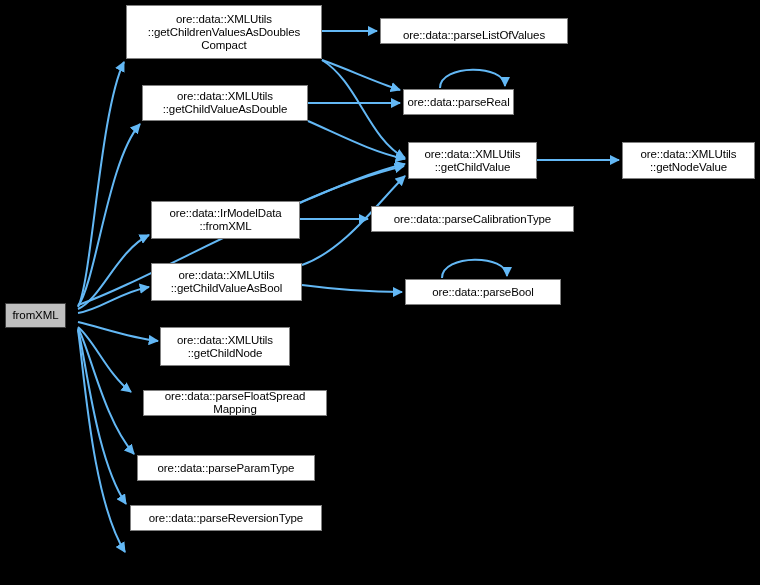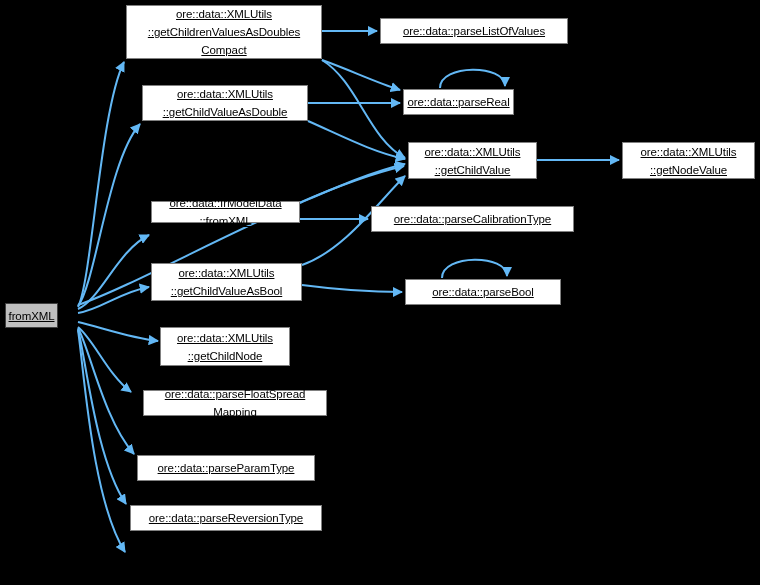--- a/index.html
+++ b/index.html
@@ -23,29 +23,28 @@
     height: 585px;
     pointer-events: none;
   }
   .node {
     position: absolute;
     box-sizing: border-box;
     background: #ffffff;
     border: 1px solid #808080;
     color: #000000;
     font-size: 11.5px;
-    line-height: 18px;
+    line-height: 13px;
     text-align: center;
     display: flex;
     align-items: center;
     justify-content: center;
     padding: 1px 3px;
     white-space: pre-line;
     letter-spacing: -0.1px;
-    text-decoration: underline;
   }
   .node.root {
     background: #bfbfbf;
     border: 1px solid #404040;
   }
 </style>
 </head>
 <body>
 
 <div id="canvas">
@@ -82,31 +81,31 @@
       <path d="M 300 219 L 368 219"></path>
 
       <path d="M 302 265 C 345 250 380 200 405 176"></path>
       <path d="M 302 285 C 340 290 370 292 402 292"></path>
 
       <path d="M 440 88 C 440 64 505 64 505 86"></path>
       <path d="M 442 278 C 442 254 507 254 507 276"></path>
     </g>
   </svg>
 
-  <div class="node root" style="left:5px; top:303px; width:53px; height:25px;">
+  <div class="node root" style="left:5px; top:303px; width:61px; height:25px;">
     <span>fromXML</span>
   </div>
 
   <div class="node" style="left:126px; top:5px; width:196px; height:54px;">
     <span>ore::data::XMLUtils
 ::getChildrenValuesAsDoubles
 Compact</span>
   </div>
 
-  <div class="node" style="left:380px; top:18px; width:188px; height:26px;">
+  <div class="node" style="left:380px; top:18px; width:188px; height:26px;align-items:flex-end;">
     <span>ore::data::parseListOfValues</span>
   </div>
 
   <div class="node" style="left:142px; top:85px; width:166px; height:36px;">
     <span>ore::data::XMLUtils
 ::getChildValueAsDouble</span>
   </div>
 
   <div class="node" style="left:403px; top:89px; width:111px; height:26px;text-align:center;">
     <span>ore::data::parseReal</span>
@@ -115,21 +114,21 @@
   <div class="node" style="left:408px; top:142px; width:129px; height:37px;">
     <span>ore::data::XMLUtils
 ::getChildValue</span>
   </div>
 
   <div class="node" style="left:622px; top:142px; width:133px; height:37px;">
     <span>ore::data::XMLUtils
 ::getNodeValue</span>
   </div>
 
-  <div class="node" style="left:151px; top:201px; width:149px; height:22px;">
+  <div class="node" style="left:151px; top:201px; width:149px; height:38px;">
     <span>ore::data::IrModelData
 ::fromXML</span>
   </div>
 
   <div class="node" style="left:371px; top:206px; width:203px; height:26px;">
     <span>ore::data::parseCalibrationType</span>
   </div>
 
   <div class="node" style="left:151px; top:263px; width:151px; height:38px;">
     <span>ore::data::XMLUtils

